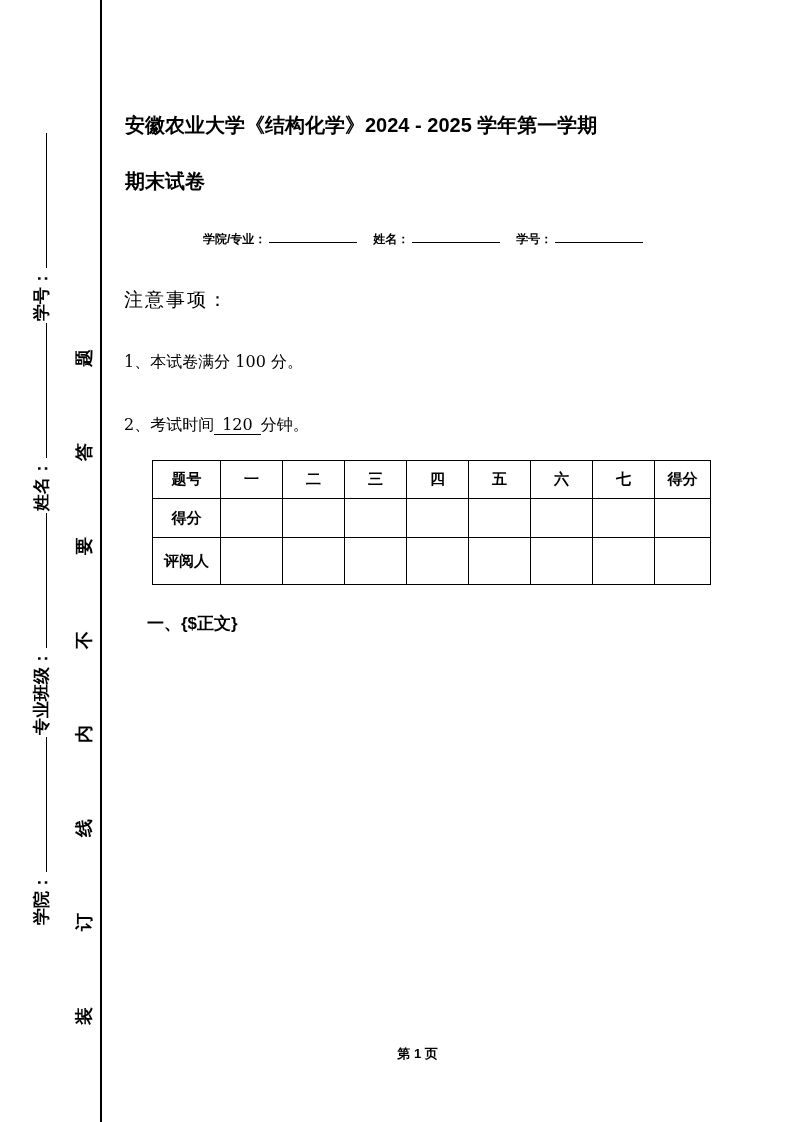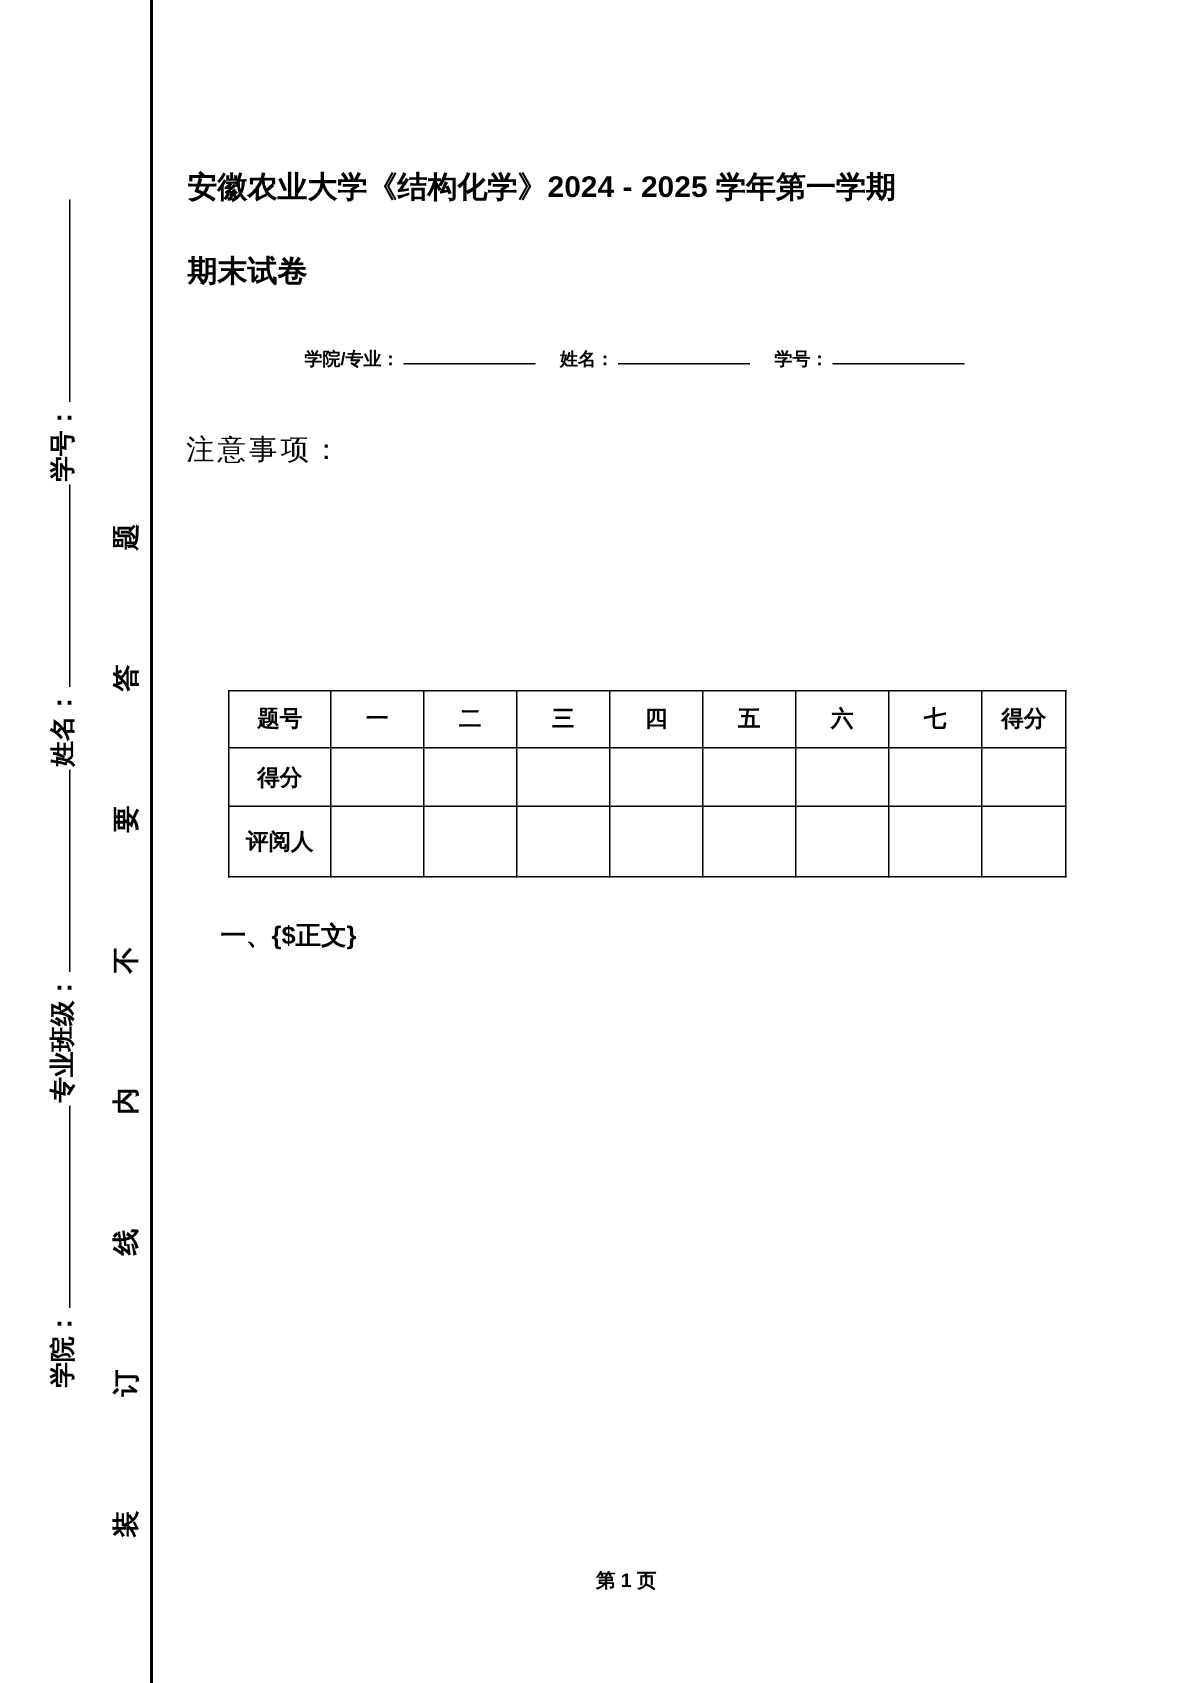--- a/index.html
+++ b/index.html
@@ -117,20 +117,24 @@
   <div class="title-block">
     <div class="title-line1">安徽农业大学《结构化学》2024 - 2025 学年第一学期</div>
     <div class="title-line2">期末试卷</div>
   </div>
 
   <div class="form-line">
     <span>学院/专业：</span><span class="blank"></span><span>姓名：</span><span class="blank"></span><span>学号：</span><span class="blank"></span>
   </div>
 
   <div class="notes-heading serif">注意事项：</div>
+  <div class="note-item-1 serif">1、本试卷满分 100 分。</div>
+  <div class="note-item-2 serif">
+    <span>2、考试时间</span><span class="underlined-value">120</span><span>分钟。</span>
+  </div>
 
   <table class="score">
     <colgroup>
       <col class="c-first">
       <col class="c-mid">
         <col class="c-mid">
         <col class="c-mid">
         <col class="c-mid">
       <col class="c-mid">
         <col class="c-mid">

